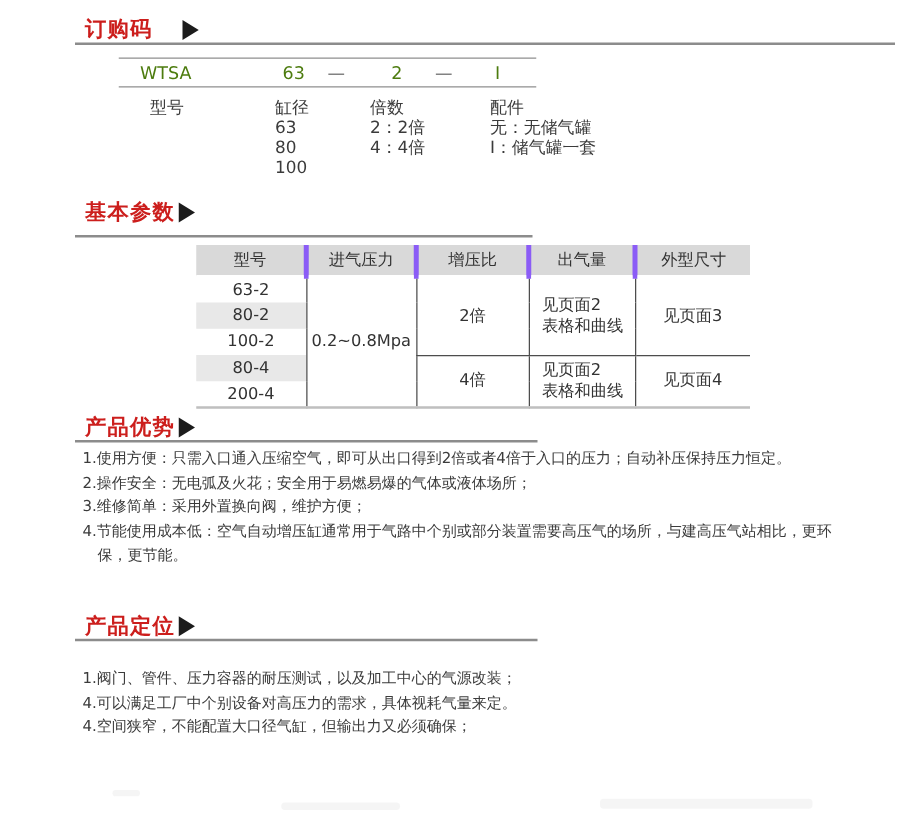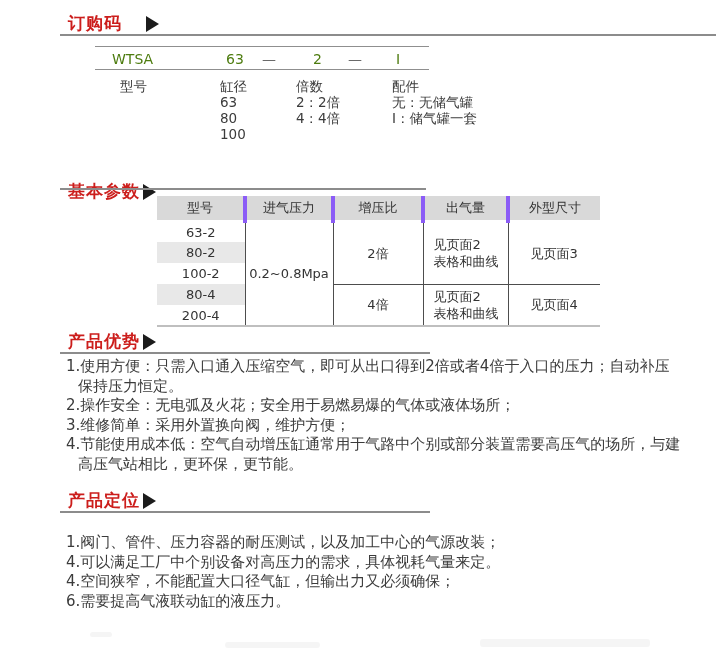--- a/index.html
+++ b/index.html
@@ -60,21 +60,21 @@
   }
   #param-table td.vline { border-left:1px solid #4d4d4d; }
   #param-table td.groupend { border-bottom:1px solid #4d4d4d; }
   #param-table td.alt { background:#e8e8e8; }
   .c1 { width:88px; } .c2 { width:88px; } .c3 { width:90px; }
   .c4 { width:85px; } .c5 { width:92px; }
 
   
   .num-list {
     position:absolute; left:66px; width:616px;
-    font-size:15px; color:#3b3b3b; line-height:19.5px;
+    font-size:12px; color:#3b3b3b; line-height:19.5px;
   }
   .num-list .li {
     padding-left:12px; text-indent:-12px;
   }
 
   
   .smudge {
     position:absolute; background:#ececec; border-radius:3px;
     opacity:.55;
   }
@@ -112,21 +112,21 @@
   <div>倍数</div>
   <div>2：2倍</div>
   <div>4：4倍</div>
 </div>
 <div class="legend-col" style="left:392px; top:78px;">
   <div>配件</div>
   <div>无：无储气罐</div>
   <div>I：储气罐一套</div>
 </div>
 
-<div class="sec-heading" style="left:68px; top:180px;">
+<div class="sec-heading" style="left:68px; top:158px;">
   <span>基本参数</span>
   <span class="tri"></span>
 </div>
 <div class="rule" style="left:60px; top:188px; width:366px;"></div>
 
 <table id="param-table">
   <colgroup>
       <col class="c1">
       <col class="c2">
       <col class="c3">
@@ -188,18 +188,17 @@
 <div class="sec-heading" style="left:68px; top:489px;justify-content:space-between;">
   <span>产品定位</span>
   <span class="tri"></span>
 </div>
 <div class="rule" style="left:60px; top:511px; width:370px;"></div>
 
 <div class="num-list" style="top:533px;">
   <div class="li">1.阀门、管件、压力容器的耐压测试，以及加工中心的气源改装；</div>
   <div class="li">4.可以满足工厂中个别设备对高压力的需求，具体视耗气量来定。</div>
   <div class="li">4.空间狭窄，不能配置大口径气缸，但输出力又必须确保；</div>
-  <div class="li">6.需要提高气液联动缸的液压力。</div>
 </div>
 
 <div class="smudge" style="left:225px; top:642px; width:95px; height:6px;"></div>
 <div class="smudge" style="left:480px; top:639px; width:170px; height:8px;"></div>
 <div class="smudge" style="left:90px; top:632px; width:22px; height:5px;"></div>
 
 </body></html>

